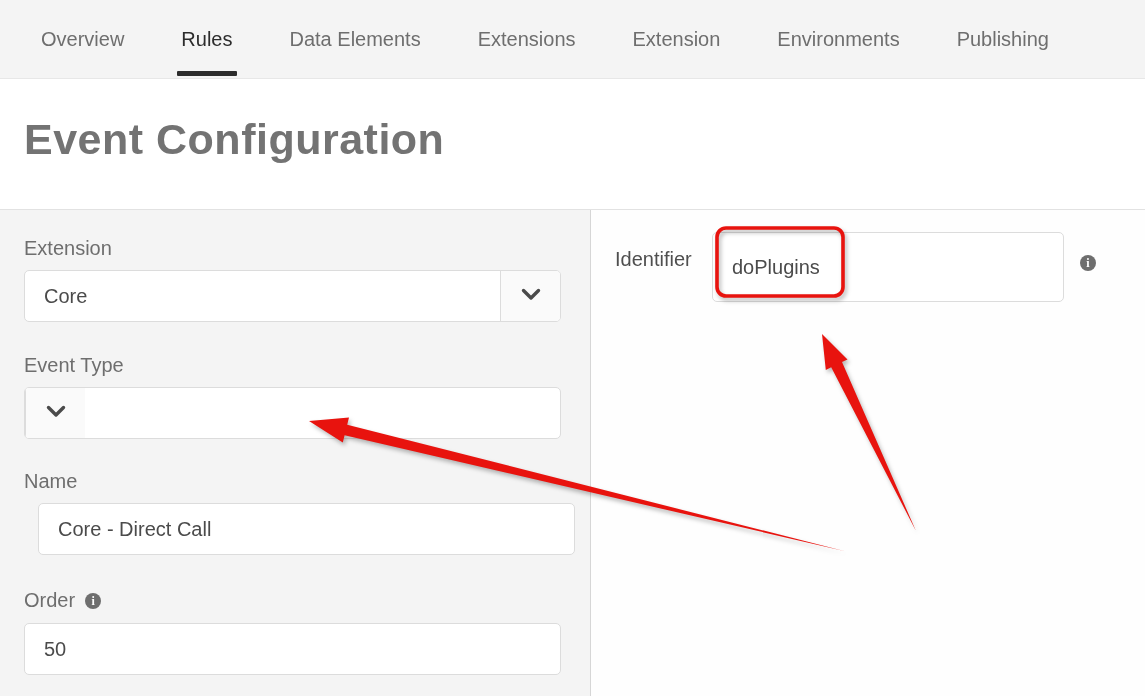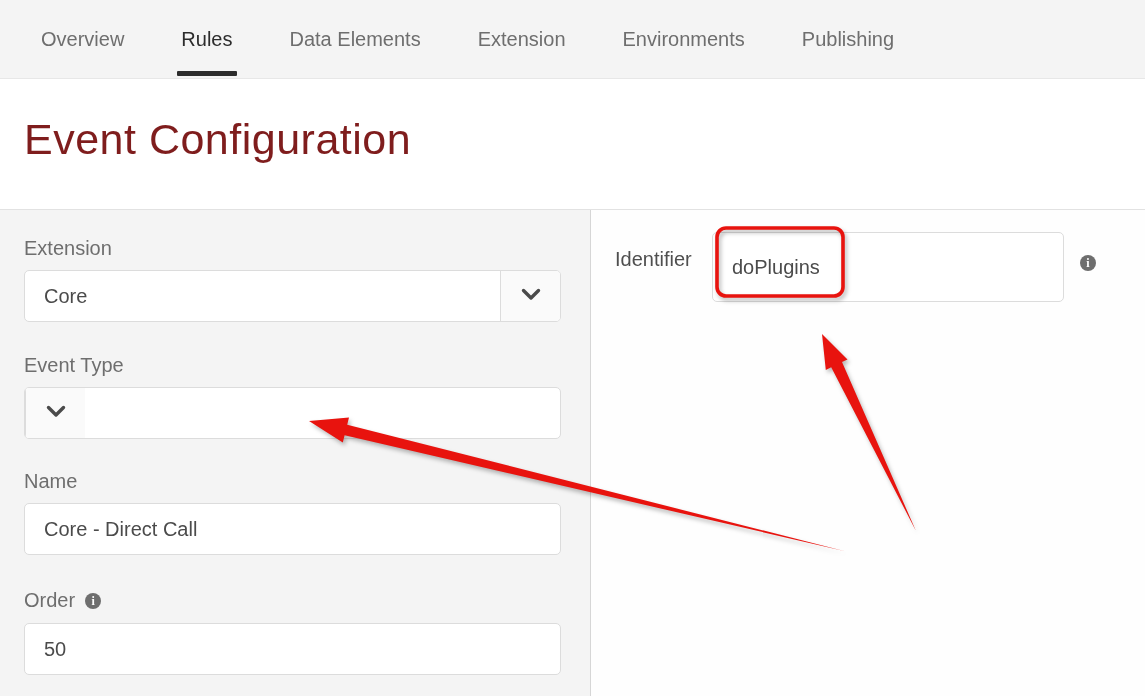--- a/index.html
+++ b/index.html
@@ -33,21 +33,21 @@
   .tab.active{color:var(--active-tab);}
   .tab-underline{
     position:absolute;left:-4px;right:-4px;bottom:2px;height:5px;
     background:var(--active-tab);border-radius:1px;
   }
 
   
   .page-header{height:130px;background:#fff;}
   .page-header h1{
     margin:0;padding:36px 0 0 24px;
-    font-size:43px;font-weight:400;color:#7f1d1d;letter-spacing:0.5px;
+    font-size:43px;font-weight:700;color:#737373;letter-spacing:0.5px;
   }
 
   
   .content{
     display:flex;height:487px;border-top:1px solid #e2e2e2;
   }
   .left-panel{
     width:591px;background:var(--panel-bg);
     border-right:1px solid #d6d6d6;position:relative;flex:none;
   }
@@ -72,21 +72,21 @@
     width:60px;flex:none;border-left:1px solid var(--border);
     background:#fafafa;display:flex;align-items:center;justify-content:center;
   }
   .text-input, input.text-input{
     font-family:"Liberation Sans",sans-serif;
     font-size:20px;color:var(--value-text);padding:0 0 0 19px;outline:none;
   }
 
   .pos-label-1{top:27px;}  .pos-input-1{top:60px;}
   .pos-label-2{top:144px;} .pos-input-2{top:177px;}
-  .pos-label-3{top:260px;} .pos-input-3{top:293px;}
+  .pos-label-3{top:260px;} .pos-input-3{top:293px;margin-left:14px;}
   .pos-label-4{top:379px;} .pos-input-4{top:413px;}
 
   .info-icon{
     width:16px;height:16px;border-radius:50%;
     background:var(--info-icon-bg);color:#fff;
     font-family:"Liberation Serif",serif;font-weight:bold;
     font-size:12px;line-height:16px;text-align:center;
     display:inline-block;flex:none;
   }
 
@@ -113,20 +113,21 @@
 </head>
 <body>
 
 <nav class="topnav">
   <div class="tab">Overview</div>
   <div class="tab active">
     <span>Rules</span>
     <span class="tab-underline"></span>
   </div>
   <div class="tab">Data Elements</div>
+  <div class="tab">Extensions</div>
   <div class="tab">Extension</div>
   <div class="tab">Environments</div>
   <div class="tab">Publishing</div>
 </nav>
 
 <header class="page-header">
   <h1>Event Configuration</h1>
 </header>
 
 <main class="content">

